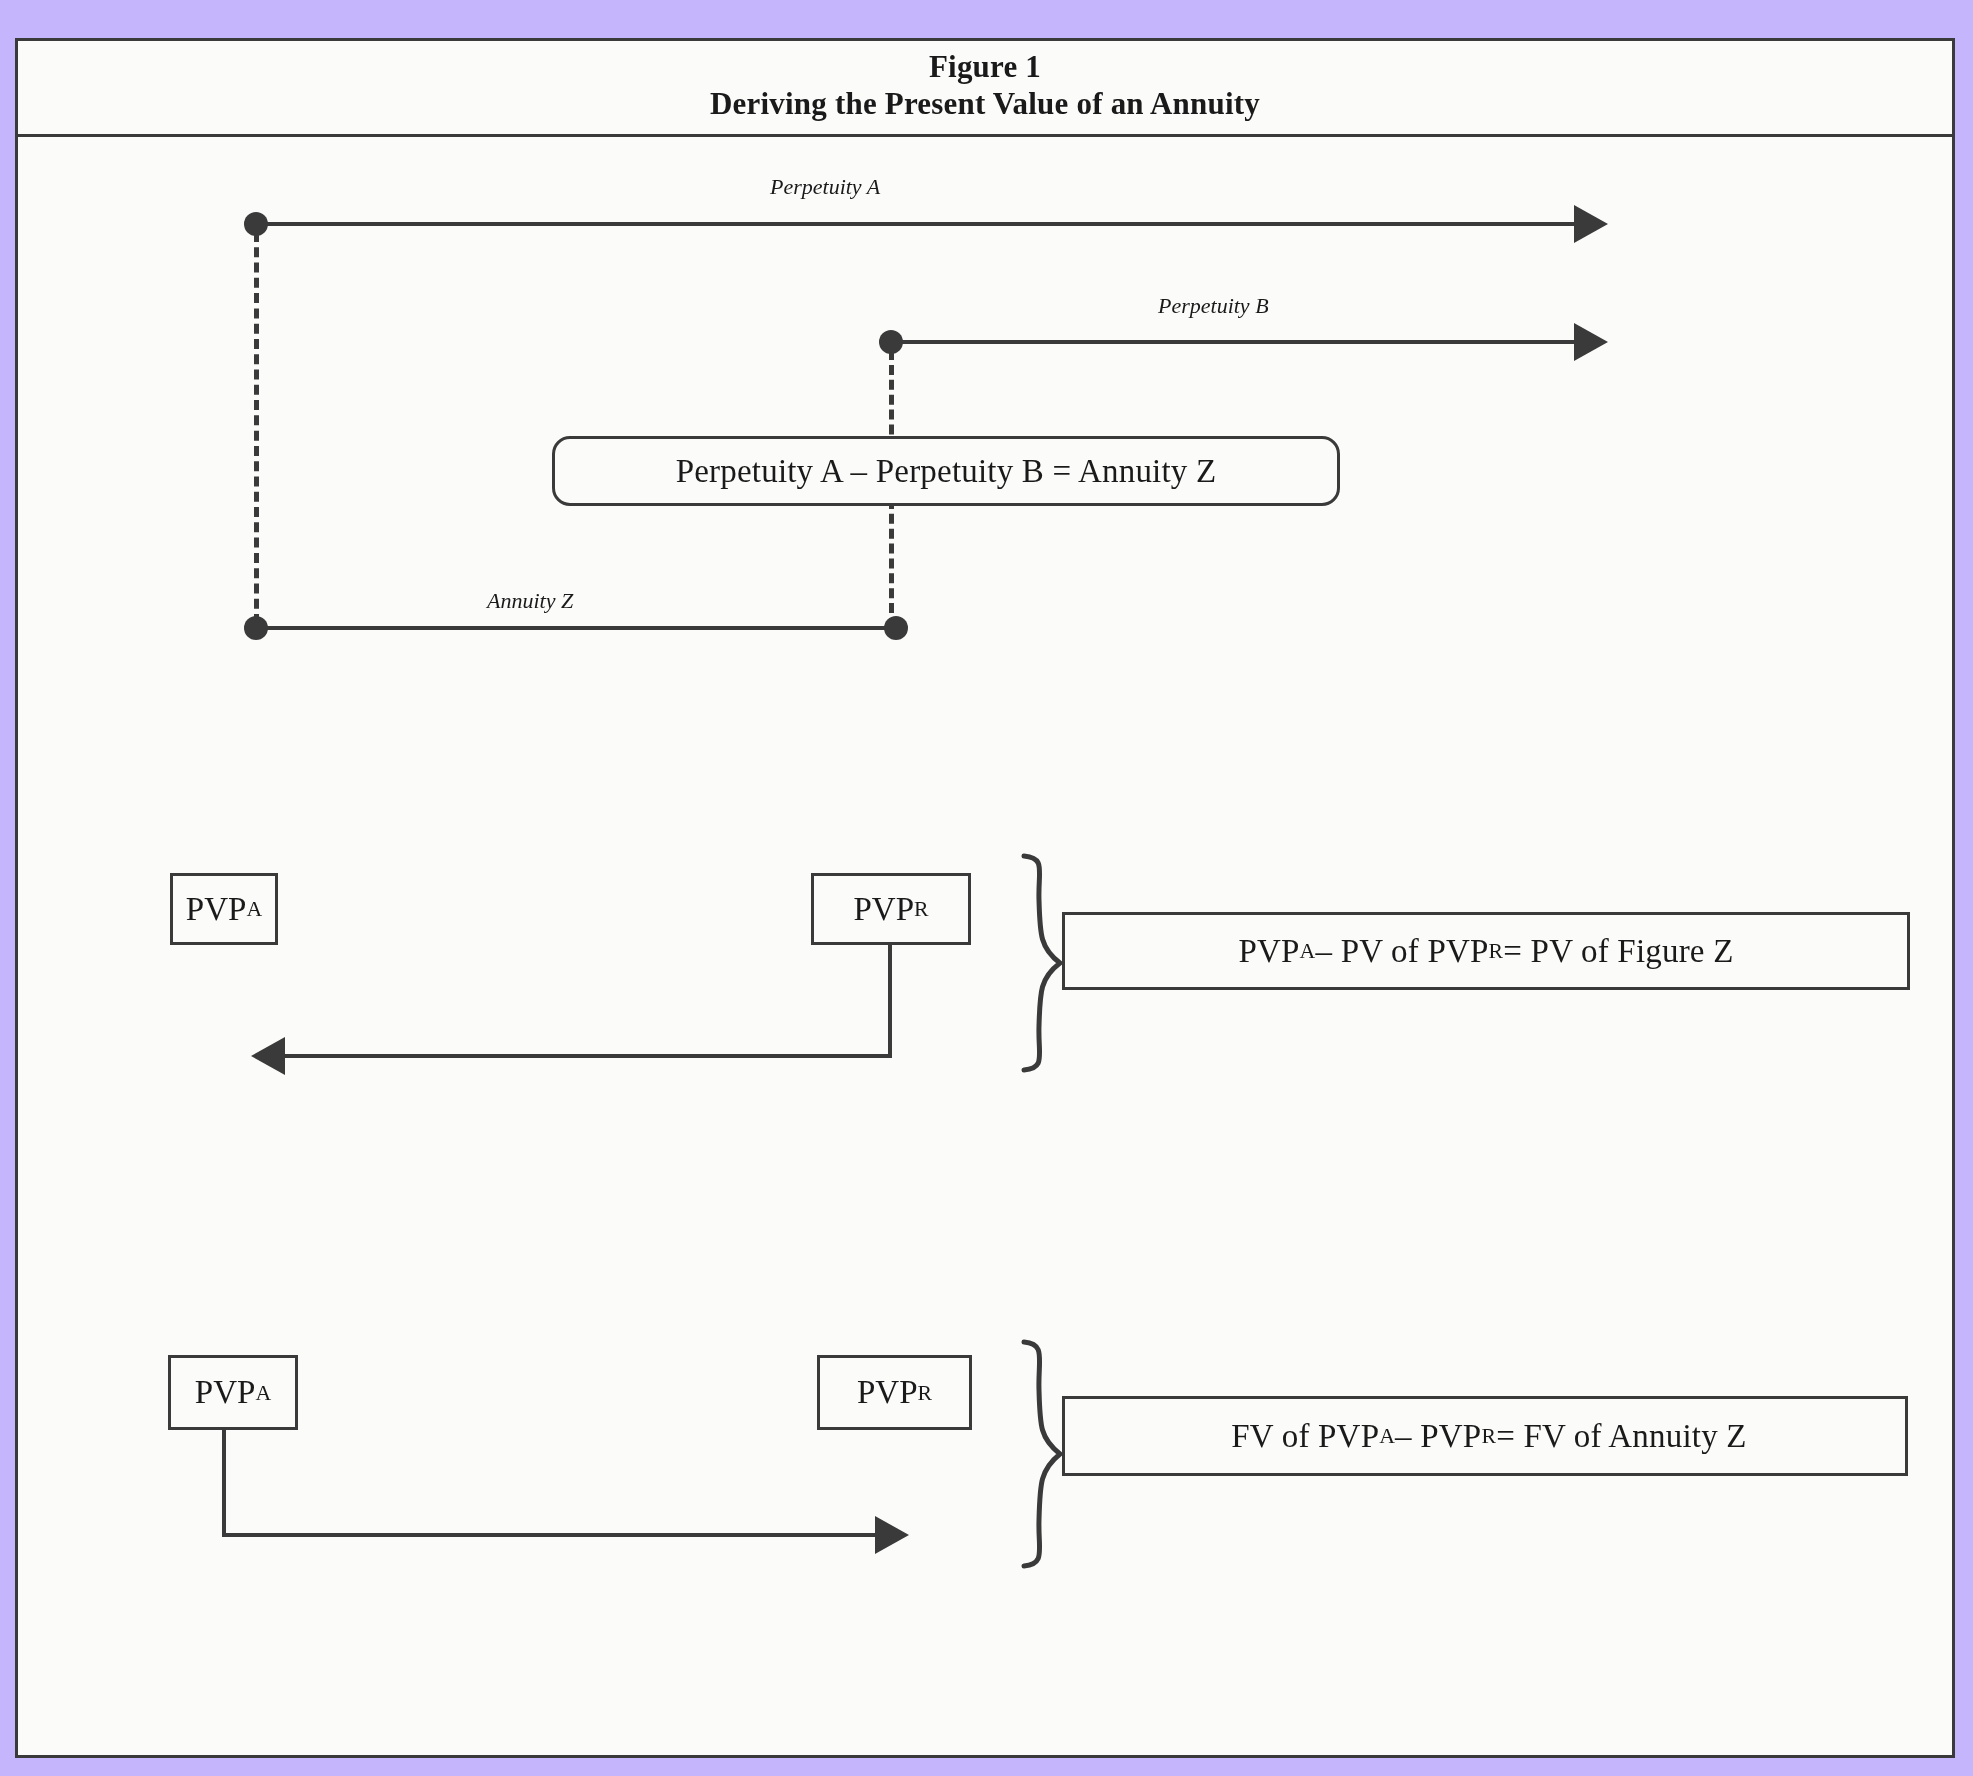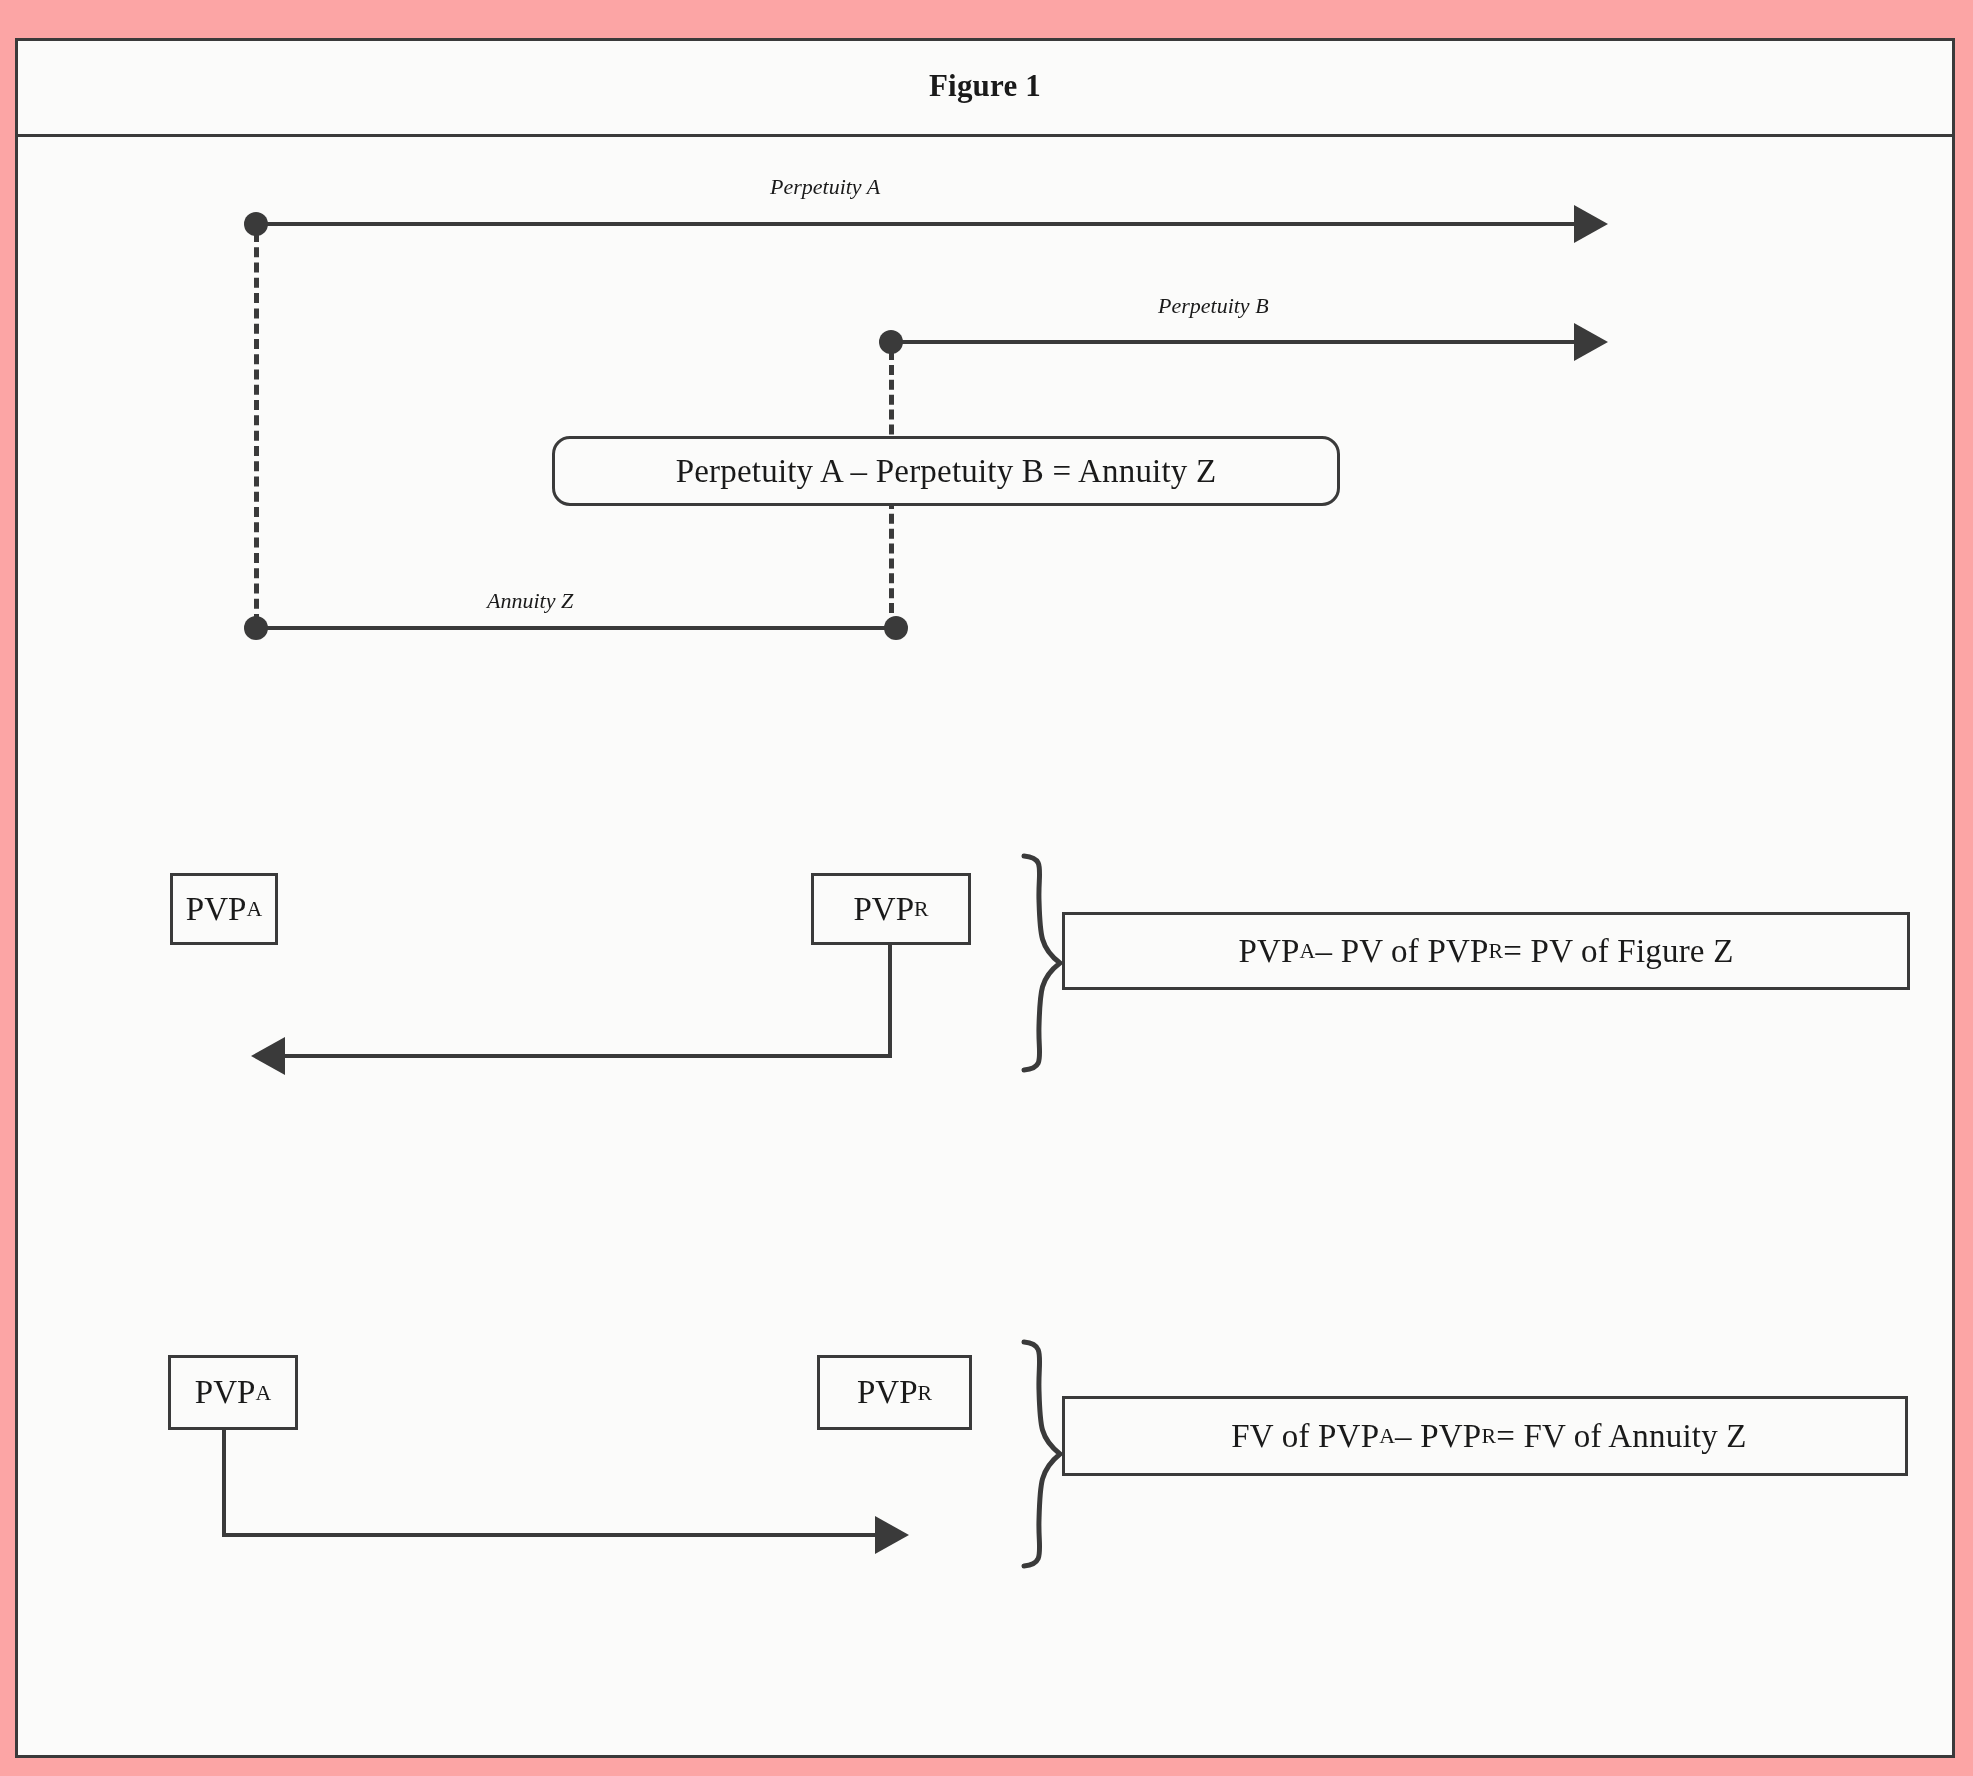--- a/index.html
+++ b/index.html
@@ -7,21 +7,21 @@
     padding: 0;
     background: #ffffff;
   }
   body {
     font-family: "Liberation Serif", "DejaVu Serif", serif;
   }
   #page {
     position: relative;
     width: 1973px;
     height: 1776px;
-    background: #fca5a5;
+    background: #c4b5fd;
     overflow: hidden;
   }
 
   
   #figure-frame {
     position: absolute;
     left: 15px;
     top: 38px;
     width: 1940px;
     height: 1720px;
@@ -126,20 +126,21 @@
 </style>
 </head>
 <body>
 
 <div id="page">
 
   <div id="figure-frame"></div>
 
   <div id="figure-header">
     <div class="fig-title-line">Figure 1</div>
+    <div class="fig-title-line">Deriving the Present Value of an Annuity</div>
   </div>
 
   <div class="label" style="left:770px; top:174px;">Perpetuity A</div>
 
   <div class="dot" style="left:244px; top:212px;"></div>
   <div class="hline" style="left:256px; top:222px; width:1320px;"></div>
   <div class="arrowhead-r" style="left:1574px; top:205px;"></div>
 
   <div class="label" style="left:1158px; top:293px;">Perpetuity B</div>
 

